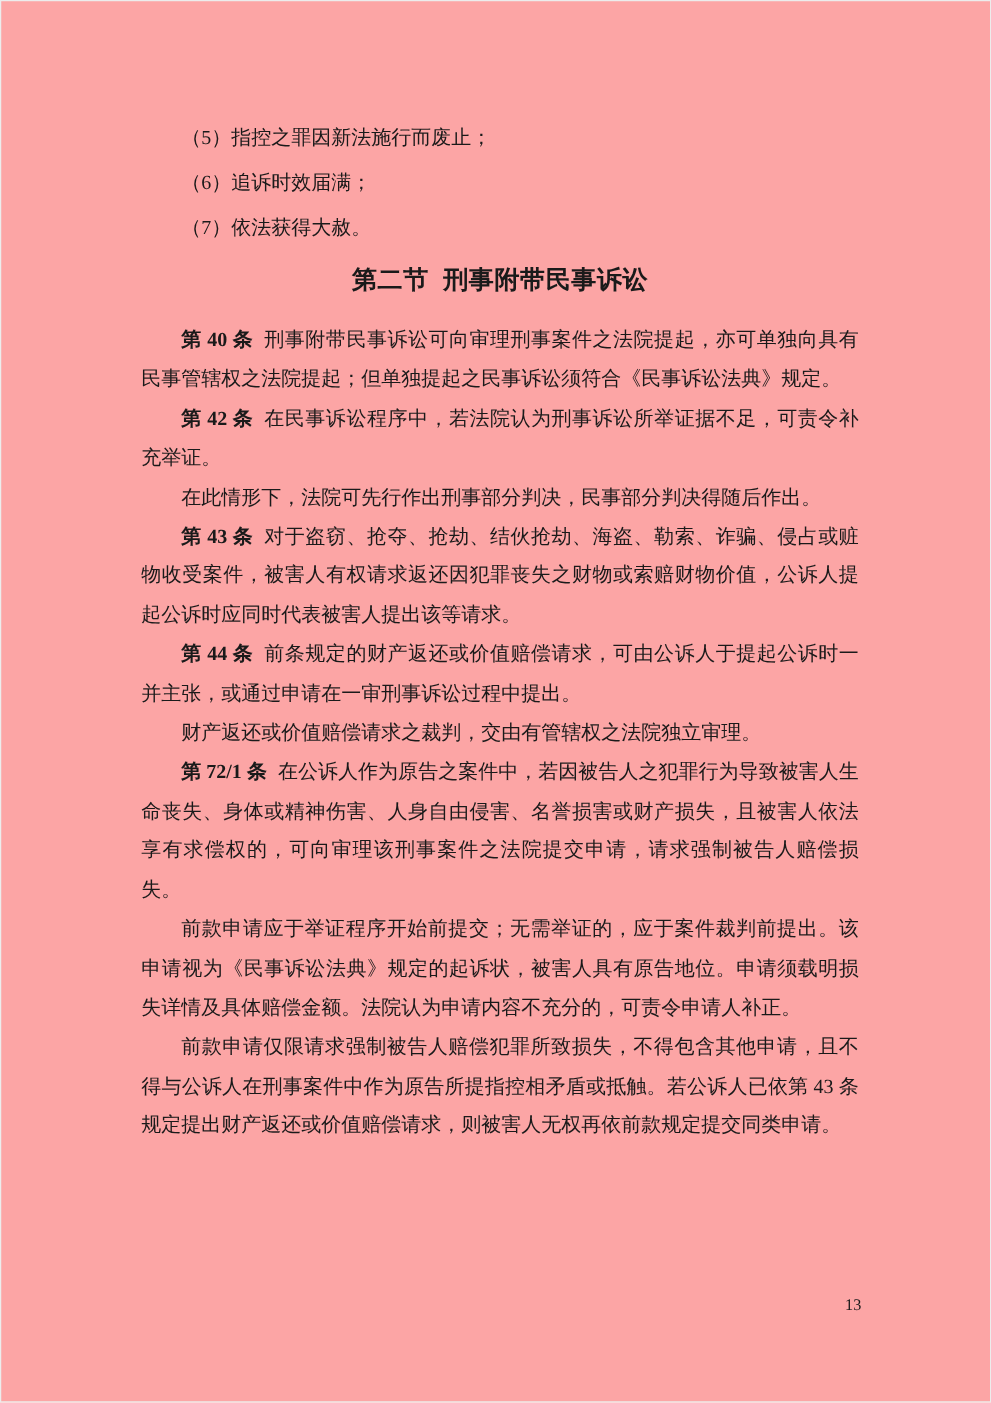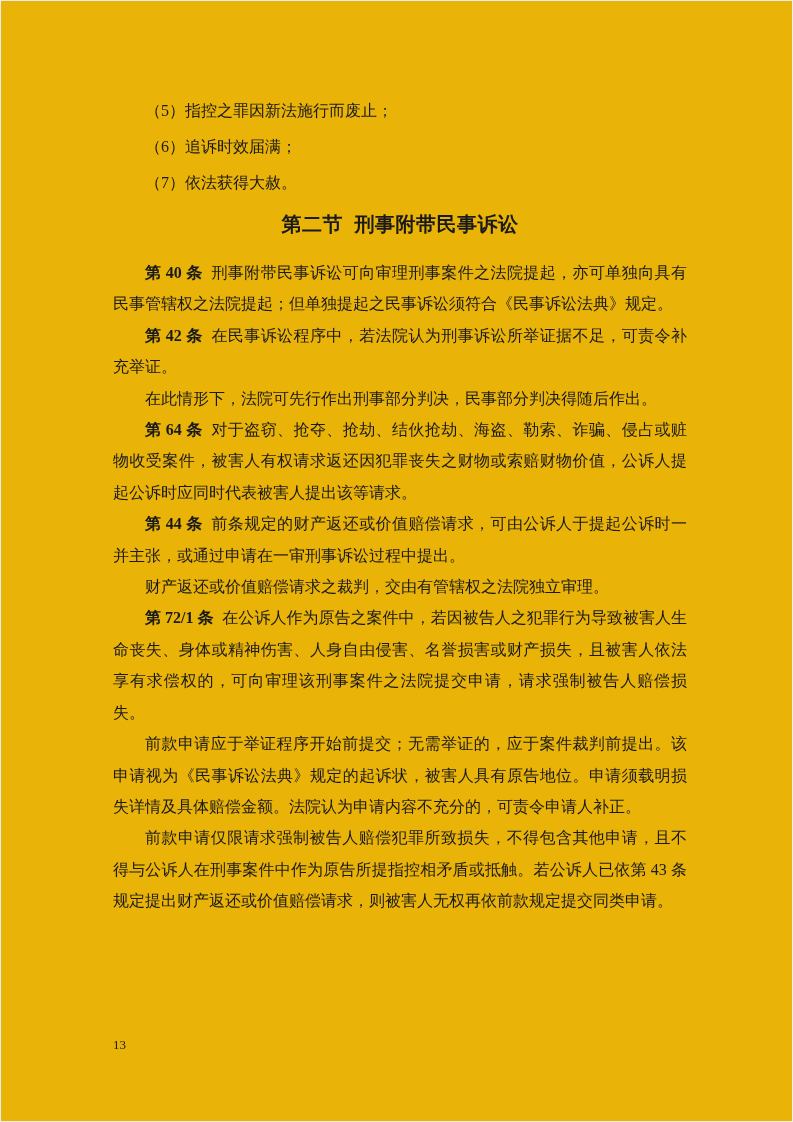--- a/index.html
+++ b/index.html
@@ -5,21 +5,21 @@
   html, body {
     margin: 0;
     padding: 0;
     background: #ffffff;
   }
   .page {
     position: relative;
     width: 793px;
     height: 1122px;
     box-sizing: border-box;
-    background: #eab308;
+    background: #fca5a5;
     border: 1px solid #ececec;
     padding: 92px 105px 0 112px;
     font-family: "Liberation Serif", "DejaVu Serif", serif;
     color: #1a1a1a;
     overflow: hidden;
   }
   .list-block p.li {
     margin: 0;
     font-size: 16px;
     line-height: 36px;
@@ -48,21 +48,21 @@
   }
   .art-label {
     font-weight: 700;
     margin-right: 0.55em;
   }
   .footer {
     position: absolute;
     top: 1034px;
     left: 112px;
     width: 576px;
-    text-align: left;
+    text-align: right;
   }
   .pagenum {
     font-size: 13px;
     color: #1a1a1a;
   }
 </style>
 </head>
 <body>
 
 <div class="page">
@@ -72,21 +72,21 @@
     <p class="li">（6）追诉时效届满；</p>
     <p class="li">（7）依法获得大赦。</p>
   </div>
 
   <h2 class="heading">第二节 刑事附带民事诉讼</h2>
 
   <div class="body-block">
     <p class="para"><b class="art-label">第 40 条</b><span>刑事附带民事诉讼可向审理刑事案件之法院提起，亦可单独向具有民事管辖权之法院提起；但单独提起之民事诉讼须符合《民事诉讼法典》规定。</span></p>
     <p class="para"><b class="art-label">第 42 条</b><span>在民事诉讼程序中，若法院认为刑事诉讼所举证据不足，可责令补充举证。</span></p>
     <p class="para"><span>在此情形下，法院可先行作出刑事部分判决，民事部分判决得随后作出。</span></p>
-    <p class="para"><b class="art-label">第 64 条</b><span>对于盗窃、抢夺、抢劫、结伙抢劫、海盗、勒索、诈骗、侵占或赃物收受案件，被害人有权请求返还因犯罪丧失之财物或索赔财物价值，公诉人提起公诉时应同时代表被害人提出该等请求。</span></p>
+    <p class="para"><b class="art-label">第 43 条</b><span>对于盗窃、抢夺、抢劫、结伙抢劫、海盗、勒索、诈骗、侵占或赃物收受案件，被害人有权请求返还因犯罪丧失之财物或索赔财物价值，公诉人提起公诉时应同时代表被害人提出该等请求。</span></p>
     <p class="para"><b class="art-label">第 44 条</b><span>前条规定的财产返还或价值赔偿请求，可由公诉人于提起公诉时一并主张，或通过申请在一审刑事诉讼过程中提出。</span></p>
     <p class="para"><span>财产返还或价值赔偿请求之裁判，交由有管辖权之法院独立审理。</span></p>
     <p class="para"><b class="art-label">第 72/1 条</b><span>在公诉人作为原告之案件中，若因被告人之犯罪行为导致被害人生命丧失、身体或精神伤害、人身自由侵害、名誉损害或财产损失，且被害人依法享有求偿权的，可向审理该刑事案件之法院提交申请，请求强制被告人赔偿损失。</span></p>
     <p class="para"><span>前款申请应于举证程序开始前提交；无需举证的，应于案件裁判前提出。该申请视为《民事诉讼法典》规定的起诉状，被害人具有原告地位。申请须载明损失详情及具体赔偿金额。法院认为申请内容不充分的，可责令申请人补正。</span></p>
     <p class="para"><span>前款申请仅限请求强制被告人赔偿犯罪所致损失，不得包含其他申请，且不得与公诉人在刑事案件中作为原告所提指控相矛盾或抵触。若公诉人已依第 43 条规定提出财产返还或价值赔偿请求，则被害人无权再依前款规定提交同类申请。</span></p>
   </div>
 
   <div class="footer">
     <span class="pagenum">13</span>
   </div>

